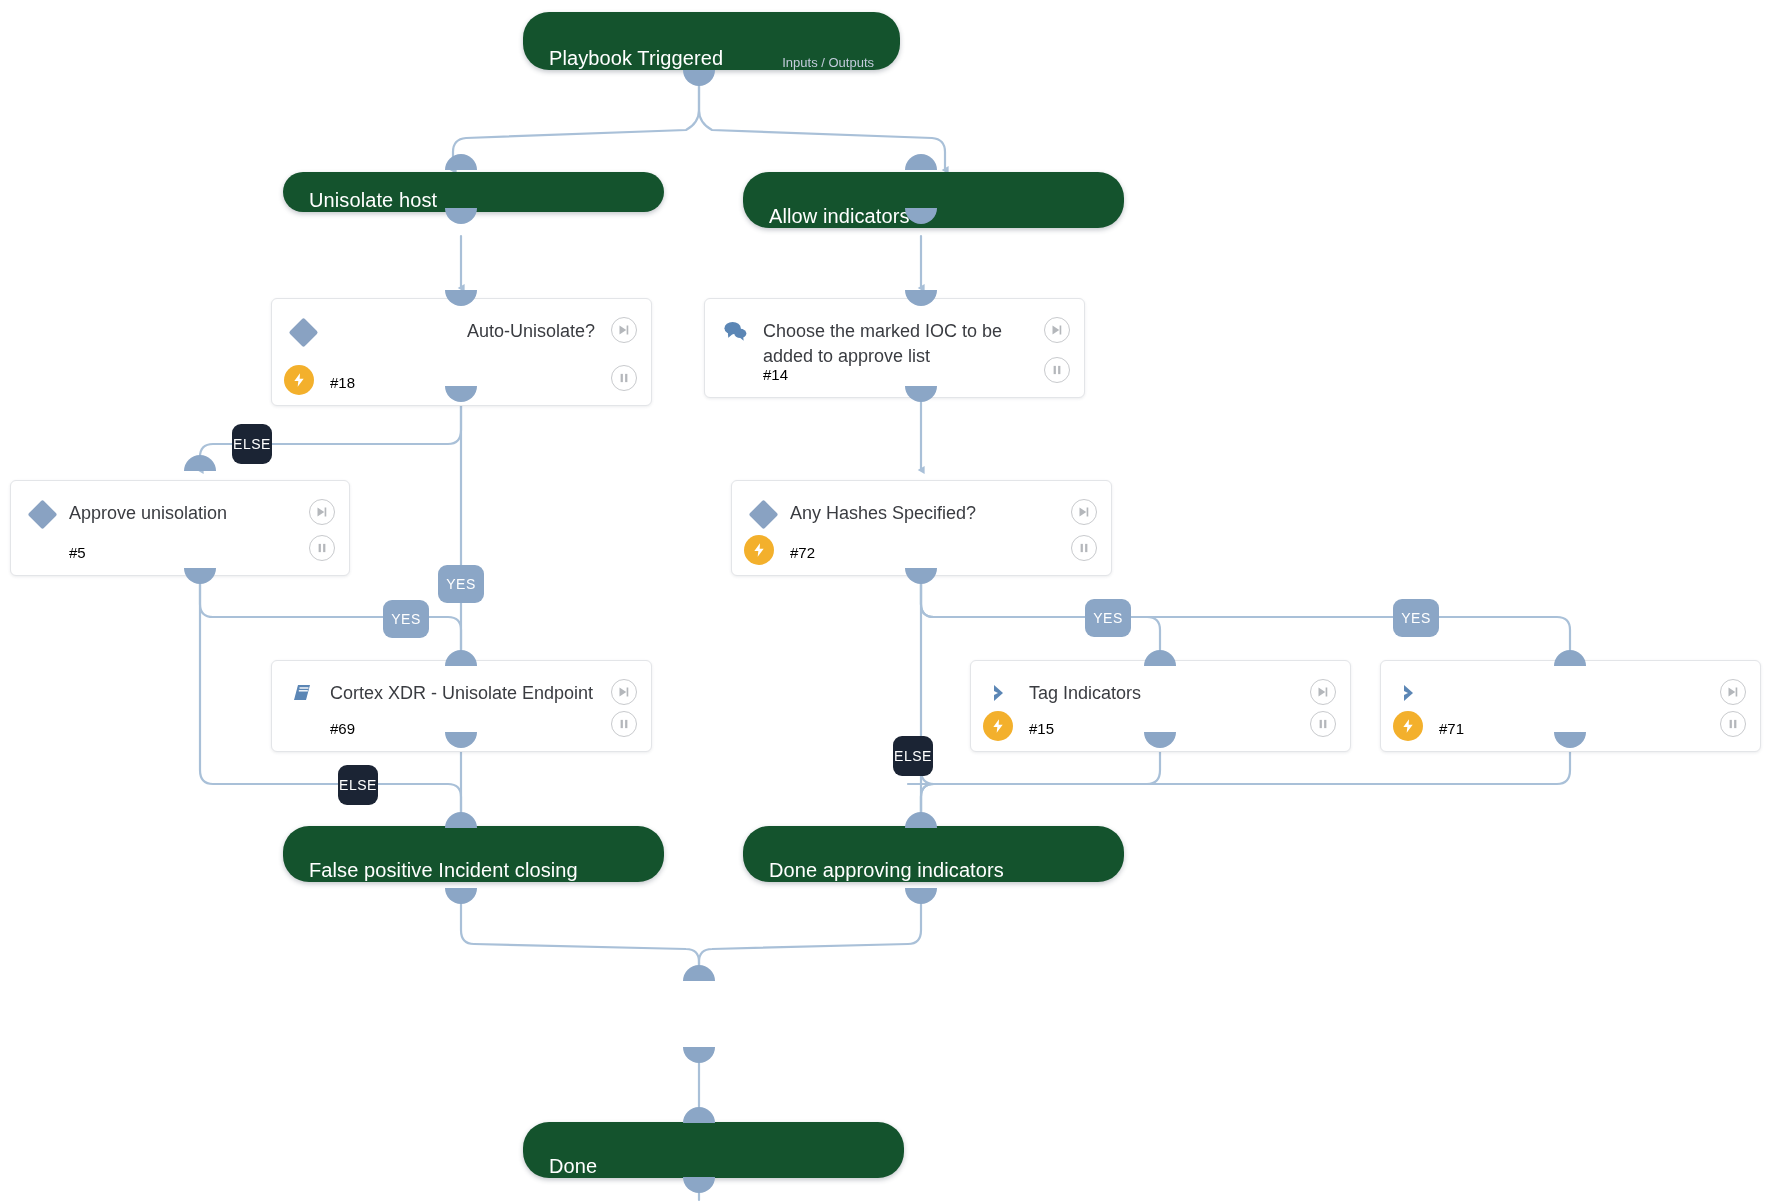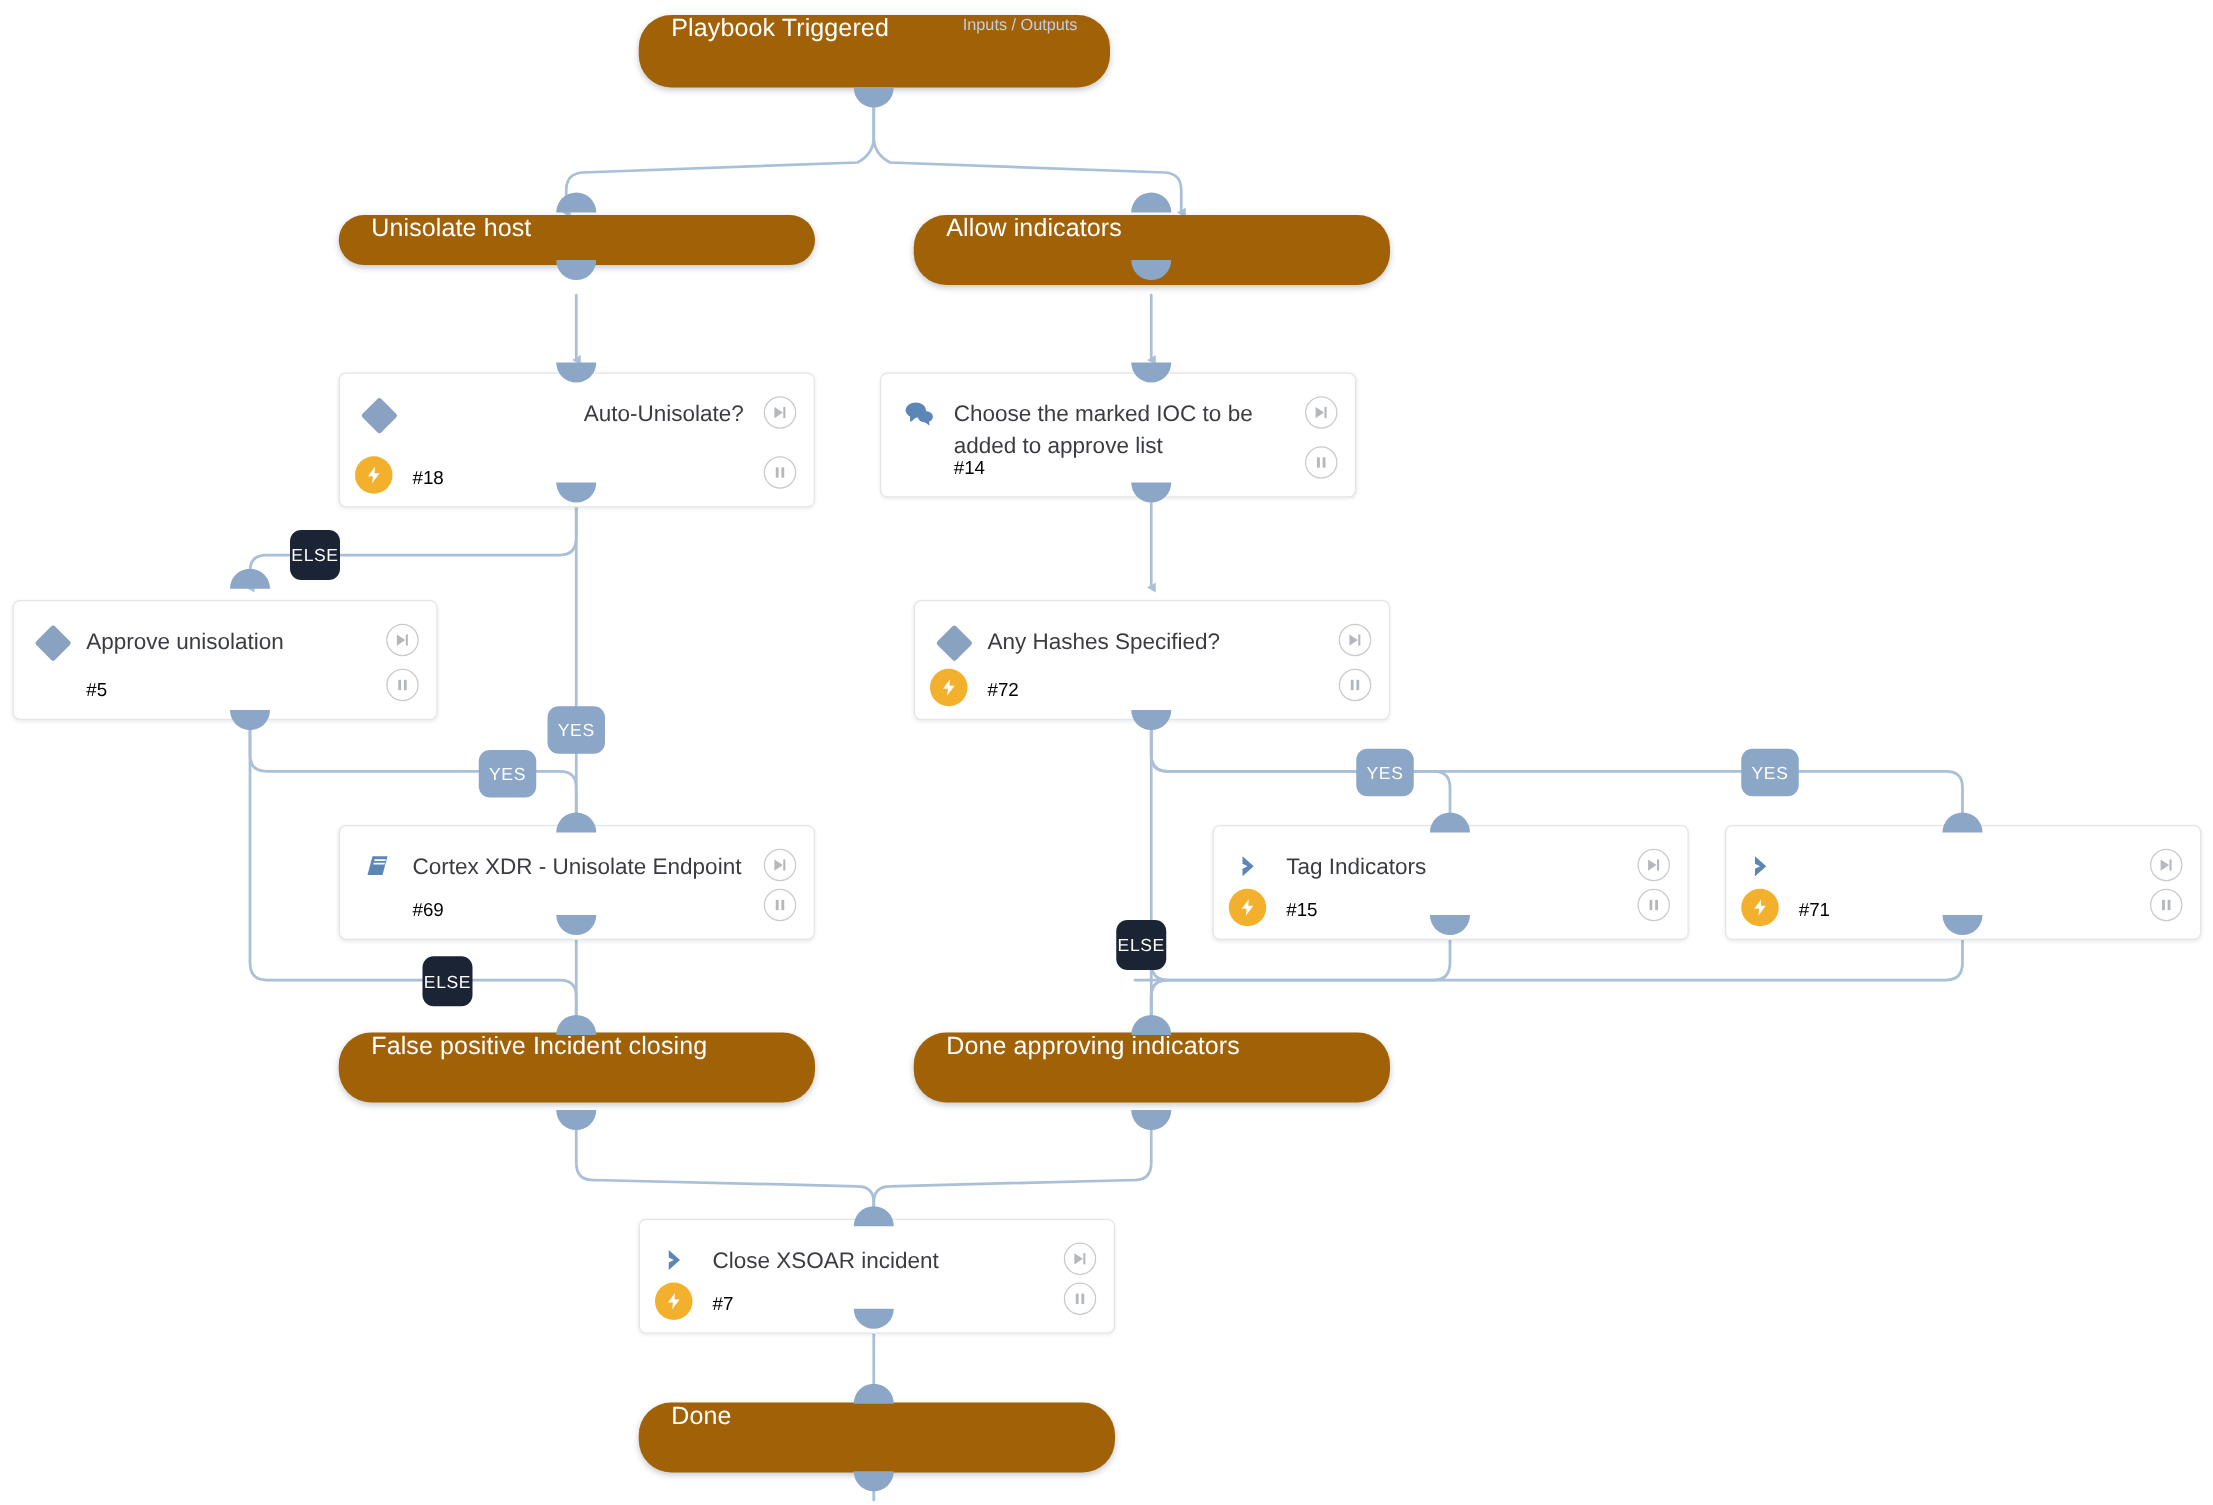--- a/index.html
+++ b/index.html
@@ -22,29 +22,30 @@
     position: absolute;
     left: 0; top: 0;
     width: 1770px;
     height: 1204px;
     pointer-events: none;
   }
 
   
   .pill {
     position: absolute;
-    background: #a16207;
+    background: #14532d;
     color: #ffffff;
     border-radius: 26px;
     box-shadow: 0 2px 5px rgba(40,50,70,.28);
     display: flex;
-    align-items: flex-start;
+    align-items: flex-end;
     box-sizing: border-box;
     padding: 0 26px;
     z-index: 4;
+    margin-left: 12px;
   }
   .pill .pill-title {
     font-size: 20px;
     letter-spacing: .1px;
     white-space: nowrap;
   }
   .pill .pill-sub {
     margin-left: auto;
     font-size: 13px;
     color: #c4ccdd;
@@ -456,46 +457,18 @@
   <div class="tag els" style="left:893px; top:736px;">ELSE</div>
 
   <div class="pill" style="left:271px; top:826px; width:381px; height:56px;">
     <span class="pill-title">False positive Incident closing</span>
   </div>
 
   <div class="pill" style="left:731px; top:826px; width:381px; height:56px;">
     <span class="pill-title">Done approving indicators</span>
   </div>
 
-  <div class="card" style="left:511px; top:975px; width:381px; height:92px;">
-    <div class="card-row">
-      <div class="type-icon">
-        <svg width="24" height="24" viewBox="0 0 24 24">
-          <path d="M5 4 L14 12 L5 20 L5 14 L9 12 L5 10 Z" fill="#5b86b5"></path>
-        </svg>
-      </div>
-      <div class="card-title">Close XSOAR incident</div>
-      <div class="bolt">
-        <svg width="16" height="16" viewBox="0 0 24 24">
-            <path d="M13.5 2 L5 13.5 H11 L10 22 L19 10 H13 Z" fill="#ffffff"></path>
-          </svg>
-      </div>
-      <div class="card-num">#7</div>
-      <div class="circ-btn play">
-        <svg width="12" height="12" viewBox="0 0 16 16">
-            <path d="M2 2 L11 8 L2 14 Z" fill="#b4b7bb"></path>
-            <rect x="11.5" y="2" width="2.2" height="12" fill="#b4b7bb"></rect>
-          </svg>
-      </div>
-      <div class="circ-btn pause">
-        <svg width="12" height="12" viewBox="0 0 16 16">
-            <rect x="3.5" y="2.5" width="3" height="11" fill="#b4b7bb"></rect>
-            <rect x="9.5" y="2.5" width="3" height="11" fill="#b4b7bb"></rect>
-          </svg>
-      </div>
-    </div>
-  </div>
 
   <div class="pill" style="left:511px; top:1122px; width:381px; height:56px;">
     <span class="pill-title">Done</span>
   </div>
 
 </div>
 
 </body></html>

